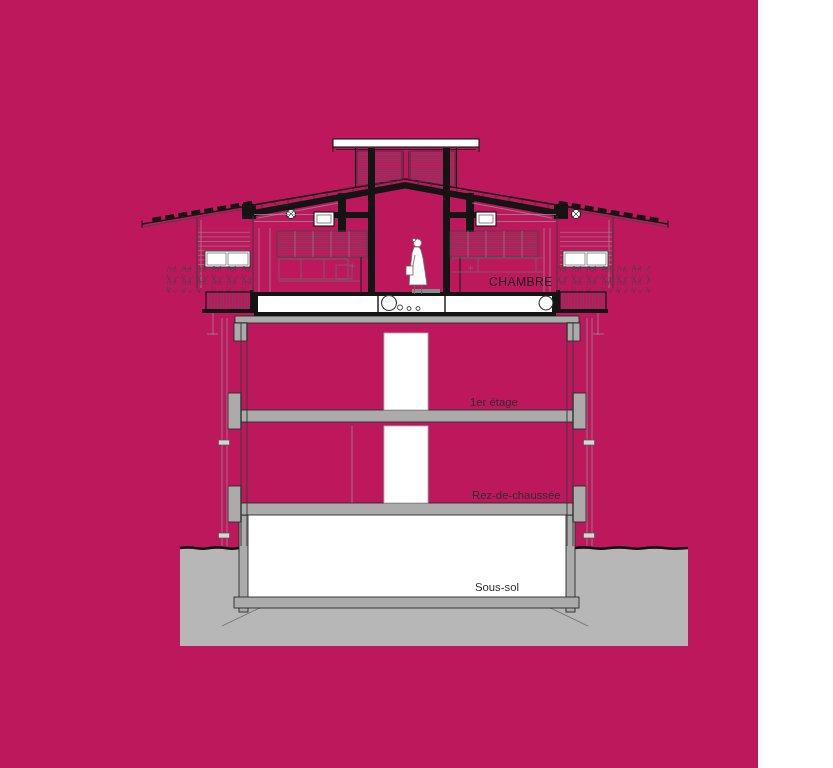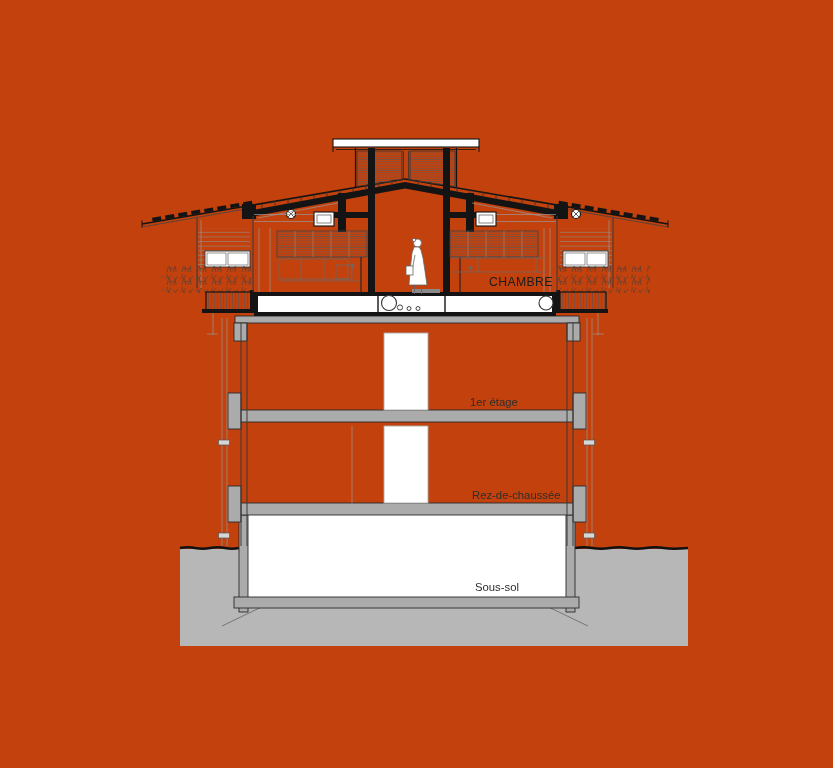--- a/index.html
+++ b/index.html
@@ -1,16 +1,16 @@
 <!DOCTYPE html>
 <html><head>
 <meta charset="utf-8">
 <style>
   html,body{margin:0;padding:0;background:#fff;}
-  .stage{position:relative;width:833px;height:768px;background:#c2410c;overflow:hidden;
+  .stage{position:relative;width:758px;height:768px;background:#be185d;overflow:hidden;
          font-family:"Liberation Sans", sans-serif;}
   svg{display:block;}
   .lbl{font-family:"Liberation Sans", sans-serif;font-size:11.3px;fill:#2e2e2e;}
   .lbl-room{font-size:12.2px;letter-spacing:.4px;fill:#1c1c1c;}
   .thinline{stroke:#3a3a3a;stroke-width:1;fill:none;}
   .hairline{stroke:#9a9a9a;stroke-width:.7;fill:none;}
   .blackfill{fill:#141414;stroke:none;}
   .greyblock{stroke:#2b2b2b;stroke-width:.9;}
   .furn{stroke:#6b6b6b;stroke-width:.75;fill:none;}
 </style>

